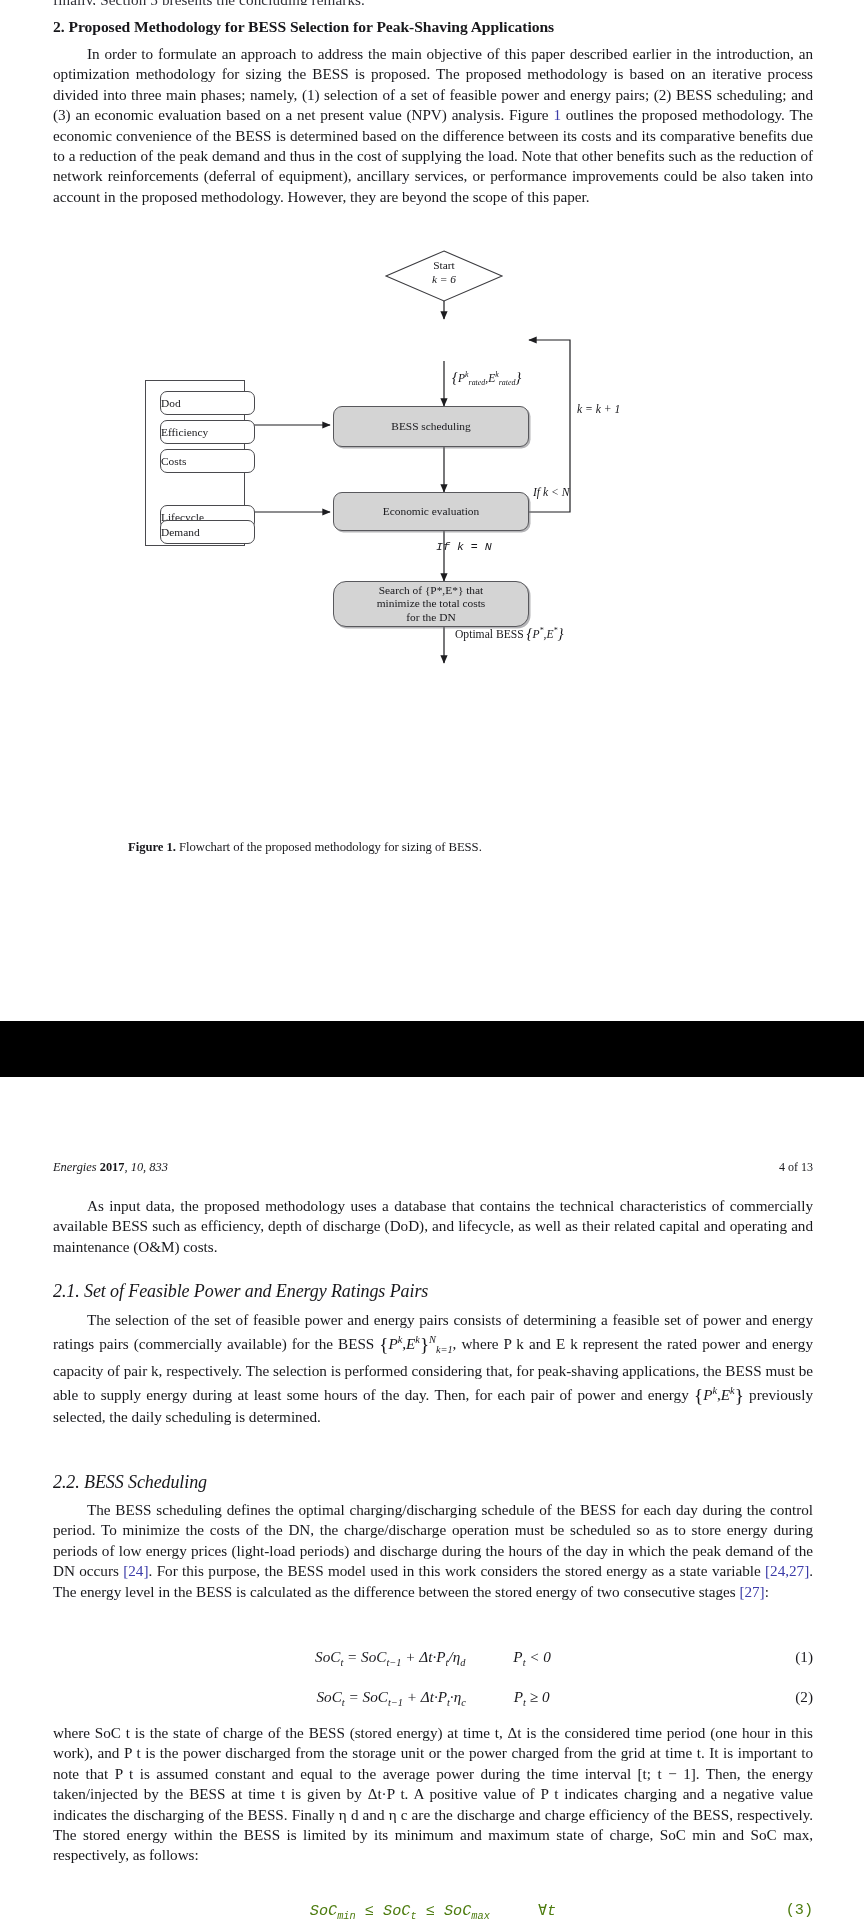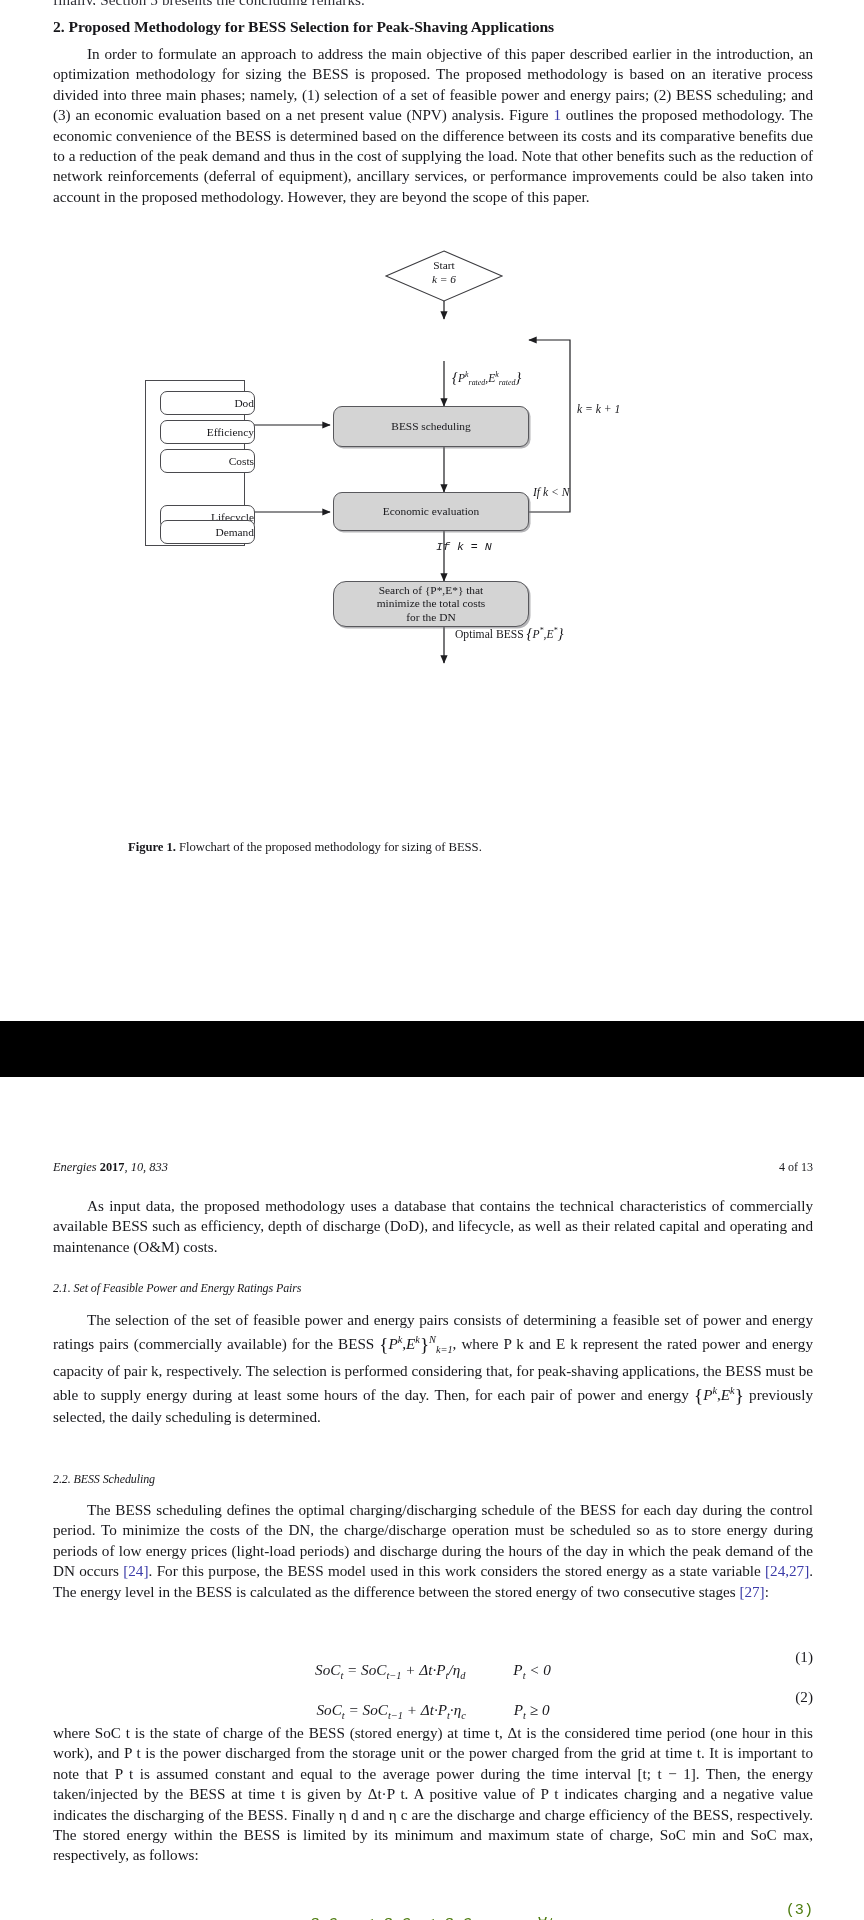--- a/index.html
+++ b/index.html
@@ -86,21 +86,21 @@
     line-height: 13.6px;
   }
   .fc-input {
     position: absolute;
     box-sizing: border-box;
     background: #ffffff;
     border: 1.1px solid #4a4a4e;
     border-radius: 7px;
     display: flex;
     align-items: center;
-    justify-content: flex-end;
+    justify-content: flex-start;
     font-size: 11.4px;
     color: #17171b;
   }
   .fc-group {
     position: absolute;
     box-sizing: border-box;
     border: 1.1px solid #4a4a4e;
     background: transparent;
   }
   .fc-label {
@@ -144,21 +144,21 @@
   .pg-header .jrn { font-style: italic; }
   .pg-header .jrn b { font-style: normal; font-weight: bold; }
   .pg-header .pno { font-size: 12px; }
 
   .p2 { position: absolute; left: 53px; top: 1196px; width: 760px; }
 
   h3.subsec {
     position: absolute;
     margin: 0;
     left: 53px;
-    font-size: 12px;
+    font-size: 18px;
     font-style: italic;
     font-weight: normal;
     letter-spacing: -.1px;
   }
   .s21 { top: 1281px; }
   .s22 { top: 1472px; }
 
   .p3 { position: absolute; left: 53px; top: 1310px; width: 760px; }
   .p4 { position: absolute; left: 53px; top: 1500px; width: 760px; }
   .p5 { position: absolute; left: 53px; top: 1723px; width: 760px; }
@@ -169,21 +169,20 @@
     width: 760px;
     font-size: 15.2px;
     height: 24px;
   }
   .eqrow .eq {
     position: absolute;
     left: 0; right: 0;
     text-align: center;
     font-style: italic;
     white-space: nowrap;
-    margin-top: 13px;
   }
   .eqrow .eq .cond { display: inline-block; margin-left: 48px; }
   .eqrow .num {
     position: absolute;
     right: 0;
     font-style: normal;
   }
   .eq1 { top: 1648px; }
   .eq2 { top: 1688px; }
   .eq3 { top: 1901px; overflow: hidden; height: 19px; color: #4d7c0f; font-family: Liberation Mono, monospace; }

